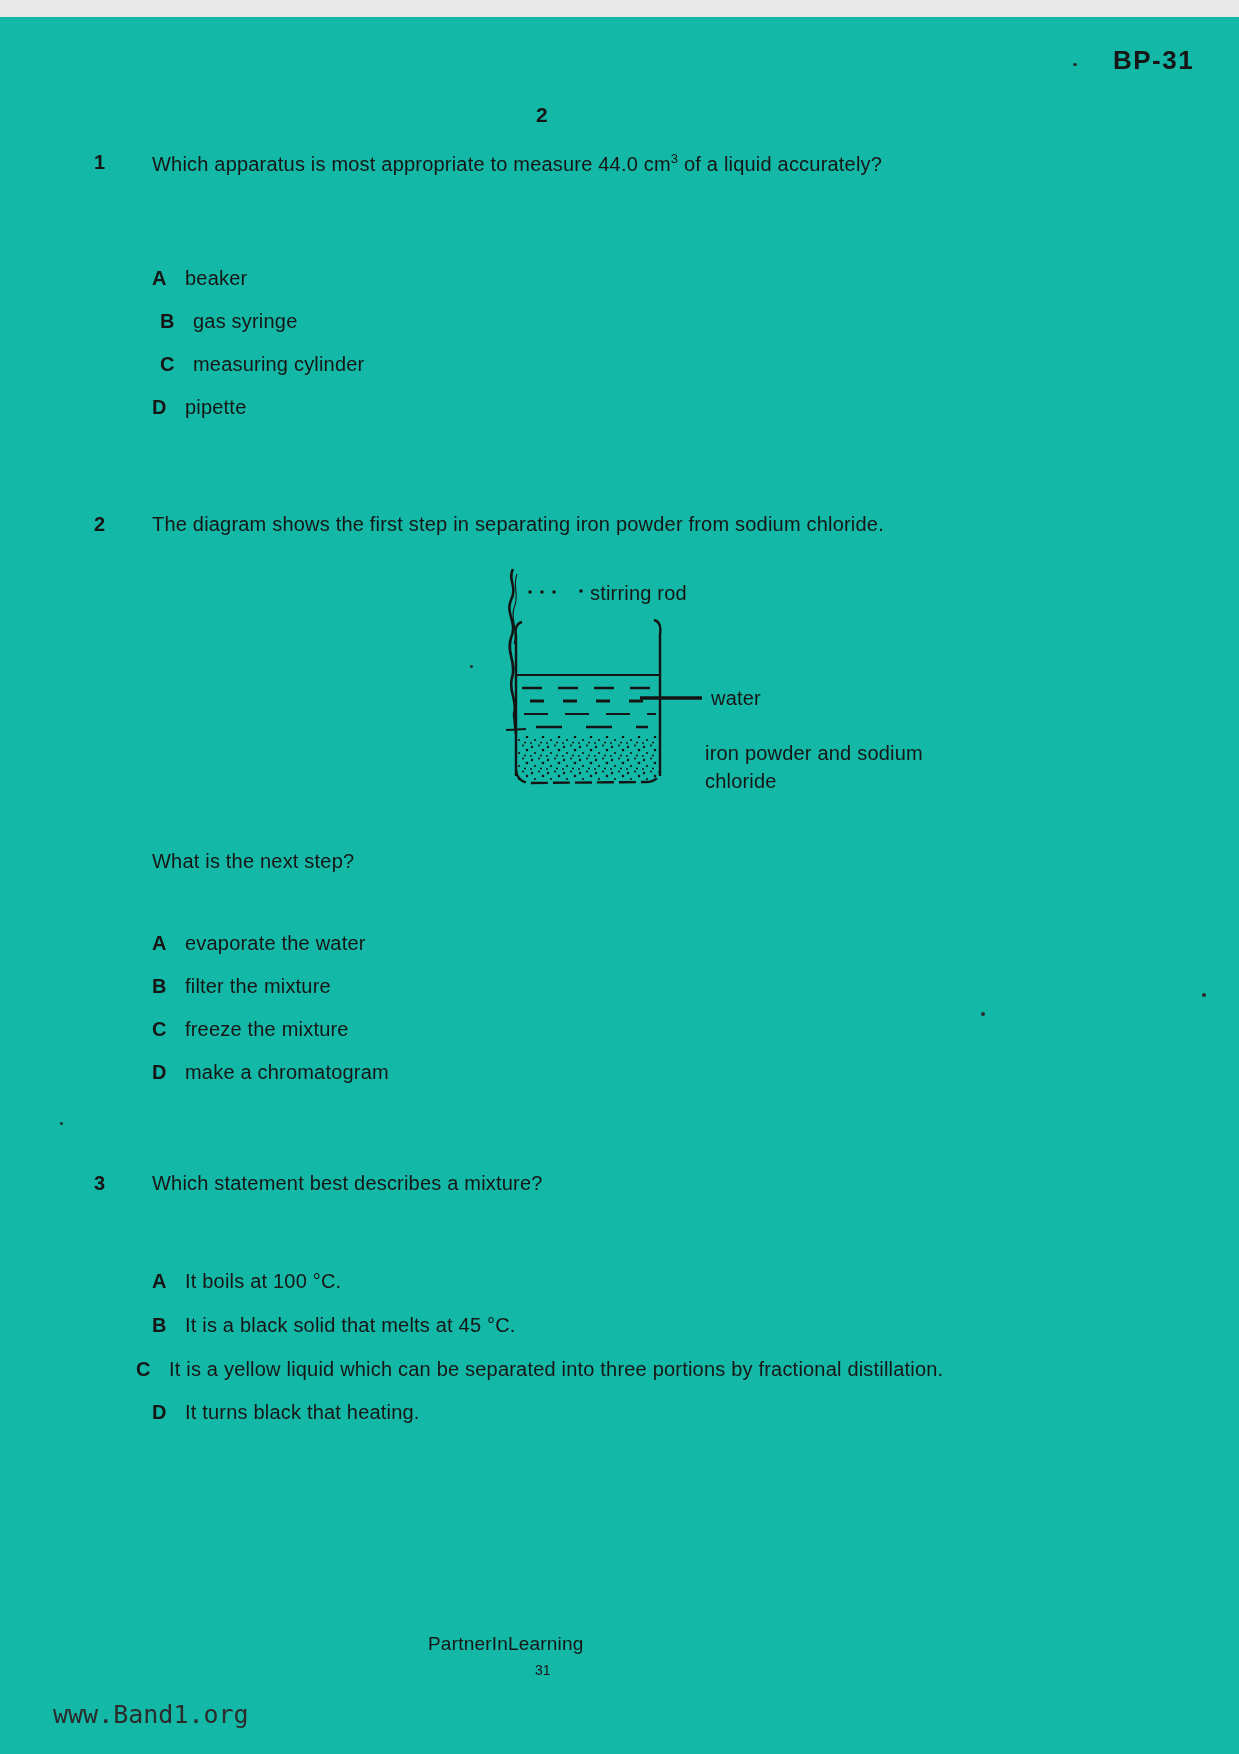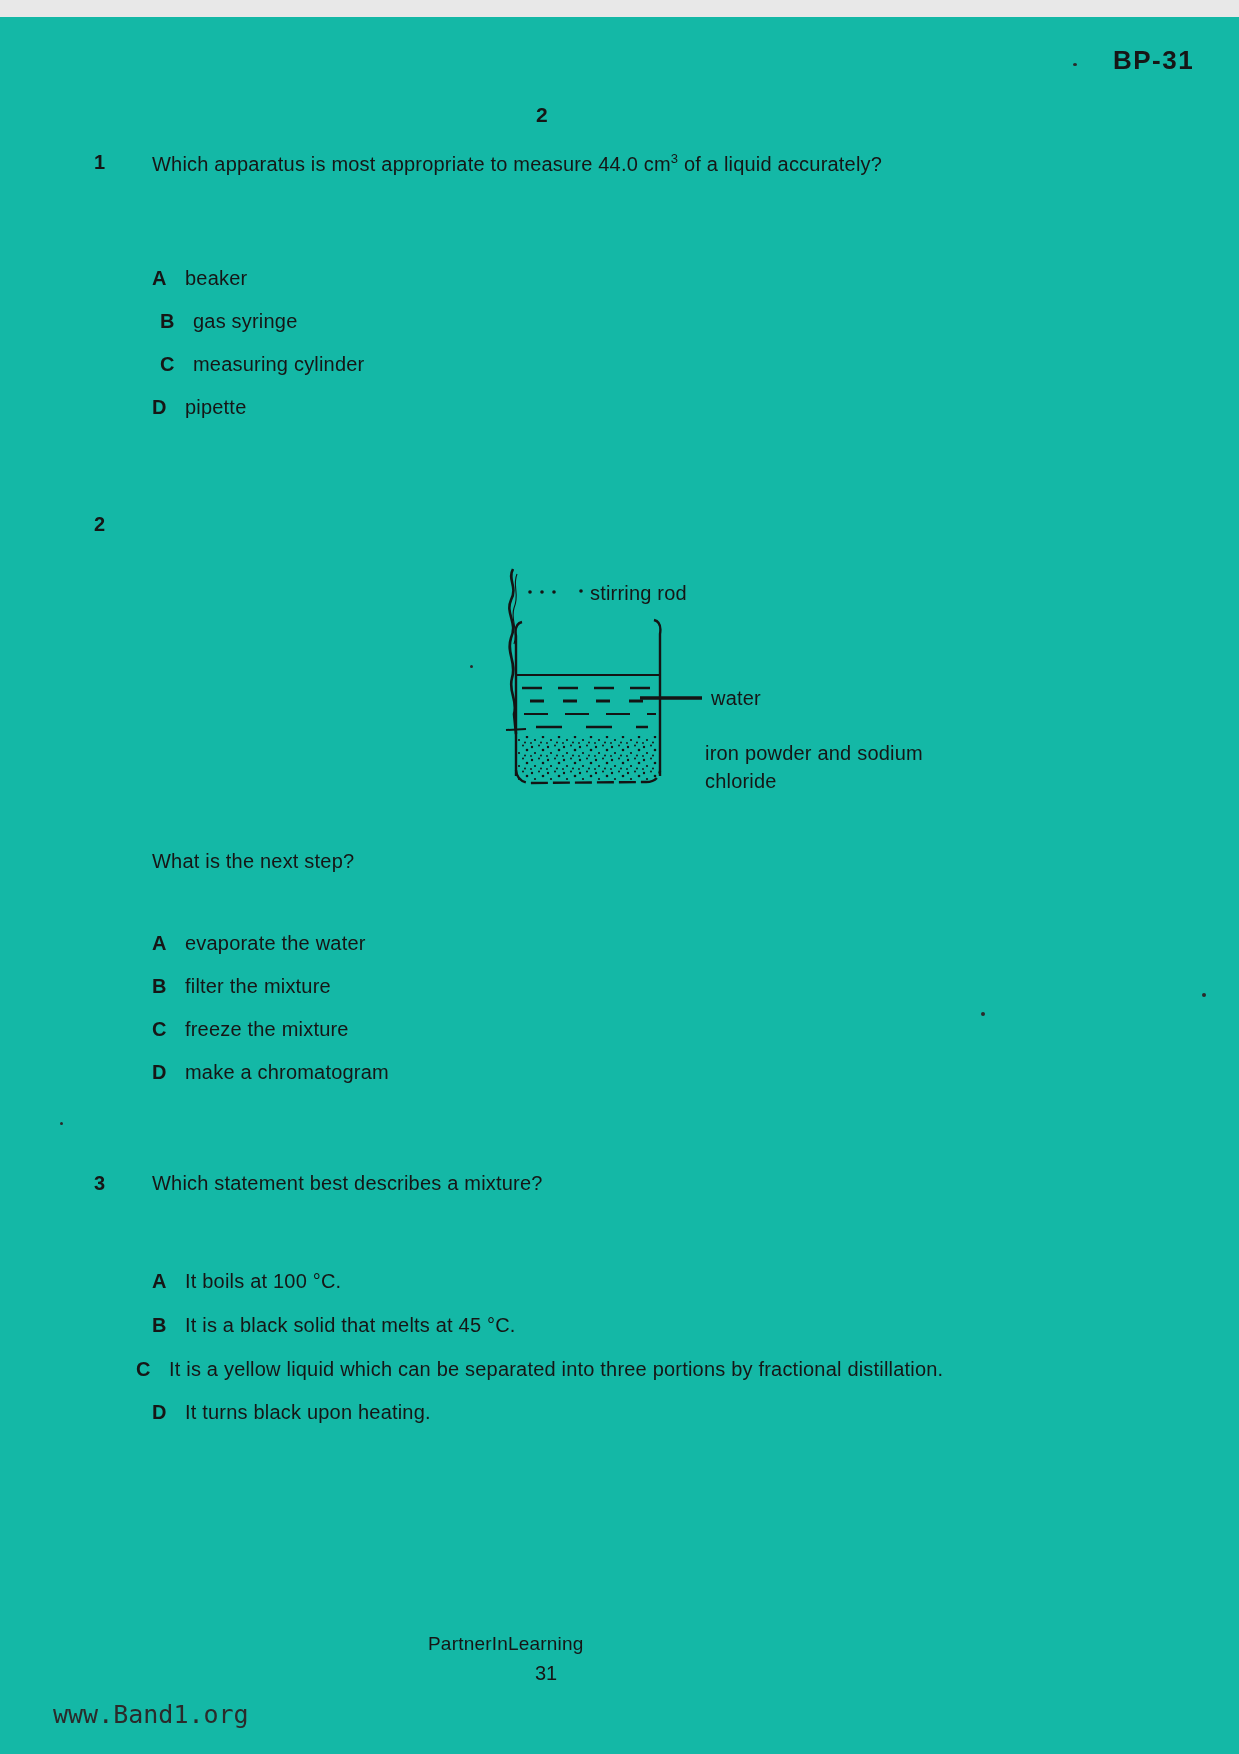--- a/index.html
+++ b/index.html
@@ -14,21 +14,21 @@
   }
   .abs{position:absolute;}
   .qnum{font-weight:700;font-size:20px;letter-spacing:.3px;}
   .qtext{font-size:20px;letter-spacing:.2px;white-space:nowrap;}
   .opt{position:absolute;font-size:20px;letter-spacing:.2px;white-space:nowrap;}
   .opt .letter{font-weight:700;display:inline-block;min-width:33px;}
   .header-code{font-size:26px;font-weight:700;letter-spacing:1.5px;}
   .page-num{font-size:21px;font-weight:700;}
   .followup{font-size:20px;letter-spacing:.2px;}
   .footer-brand{font-size:19px;letter-spacing:.2px;}
-  .footer-page{font-size:20px;text-align:center;}
+  .footer-page{font-size:14px;text-align:center;}
   .watermark{font-family:"DejaVu Sans Mono","Liberation Mono",monospace;font-size:25px;color:#2b2b2b;}
   .dot{position:absolute;background:#2a2a2a;border-radius:50%;}
   .bar{position:absolute;background:#0a0a0a;}
   svg text{font-family:"Liberation Sans",sans-serif;font-size:20px;fill:#161616;letter-spacing:.2px;}
 </style>
 </head>
 <body>
 
 <div class="page">
 
@@ -38,20 +38,21 @@
 
   <div class="abs qnum" style="left:94px;top:134px;">1</div>
   <div class="abs qtext" style="left:152px;top:134px;"><span>Which apparatus is most appropriate to measure 44.0 cm</span><sup style="font-size:13px;">3</sup><span> of a liquid accurately?</span></div>
 
   <div class="opt" style="left:152px;top:250px;"><span class="letter">A</span><span>beaker</span></div>
   <div class="opt" style="left:160px;top:293px;"><span class="letter">B</span><span>gas syringe</span></div>
   <div class="opt" style="left:160px;top:336px;"><span class="letter">C</span><span>measuring cylinder</span></div>
   <div class="opt" style="left:152px;top:379px;"><span class="letter">D</span><span>pipette</span></div>
 
   <div class="abs qnum" style="left:94px;top:496px;">2</div>
+  <div class="abs qtext" style="left:152px;top:496px;">The diagram shows the first step in separating iron powder from sodium chloride.</div>
 
   <svg class="abs" style="left:450px;top:545px;" width="520" height="240" viewBox="0 0 520 240">
 
     <path d="M63,7 C57,18 68,24 61,38 C55,52 68,60 61,76 C56,92 67,100 62,116 C58,130 68,138 64,152 L66,172" fill="none" stroke="#141414" stroke-width="2.6"></path>
     <path d="M67,12 C62,24 70,32 64,46 C60,58 69,68 64,82" fill="none" stroke="#141414" stroke-width="1.1"></path>
     <line x1="56" y1="168" x2="76" y2="167" stroke="#141414" stroke-width="2"></line>
 
     <path d="M72,60 Q64,62 66,74 L66,214" fill="none" stroke="#141414" stroke-width="2.4"></path>
     <path d="M216,58 Q208,60 210,72 L210,214" fill="none" stroke="#141414" stroke-width="2.4" transform="scale(-1,1) translate(-420,0)"></path>
 
@@ -101,21 +102,21 @@
   <div class="dot" style="left:981px;top:995px;width:4px;height:4px;"></div>
   <div class="dot" style="left:1202px;top:976px;width:4px;height:4px;"></div>
   <div class="dot" style="left:60px;top:1105px;width:3px;height:3px;"></div>
 
   <div class="abs qnum" style="left:94px;top:1155px;">3</div>
   <div class="abs qtext" style="left:152px;top:1155px;">Which statement best describes a mixture?</div>
 
   <div class="opt" style="left:152px;top:1253px;"><span class="letter">A</span><span>It boils at 100 °C.</span></div>
   <div class="opt" style="left:152px;top:1297px;"><span class="letter">B</span><span>It is a black solid that melts at 45 °C.</span></div>
   <div class="opt" style="left:136px;top:1341px;"><span class="letter">C</span><span>It is a yellow liquid which can be separated into three portions by fractional distillation.</span></div>
-  <div class="opt" style="left:152px;top:1384px;"><span class="letter">D</span><span>It turns black upon heating.</span></div>
+  <div class="opt" style="left:152px;top:1384px;"><span class="letter">D</span><span>It turns black that heating.</span></div>
 
   <div class="abs footer-brand" style="left:428px;top:1616px;">PartnerInLearning</div>
   <div class="abs footer-page" style="left:535px;top:1645px;">31</div>
   <div class="abs watermark" style="left:53px;top:1683px;">www.Band1.org</div>
 
   <div class="bar" style="left:45px;top:1743px;width:200px;height:2px;"></div>
   <div class="bar" style="left:245px;top:1741px;width:138px;height:6px;"></div>
   <div class="bar" style="left:383px;top:1740px;width:144px;height:7px;"></div>
   <div class="bar" style="left:527px;top:1743px;width:173px;height:3px;"></div>
   <div class="dot" style="left:712px;top:1744px;width:5px;height:3px;"></div>

